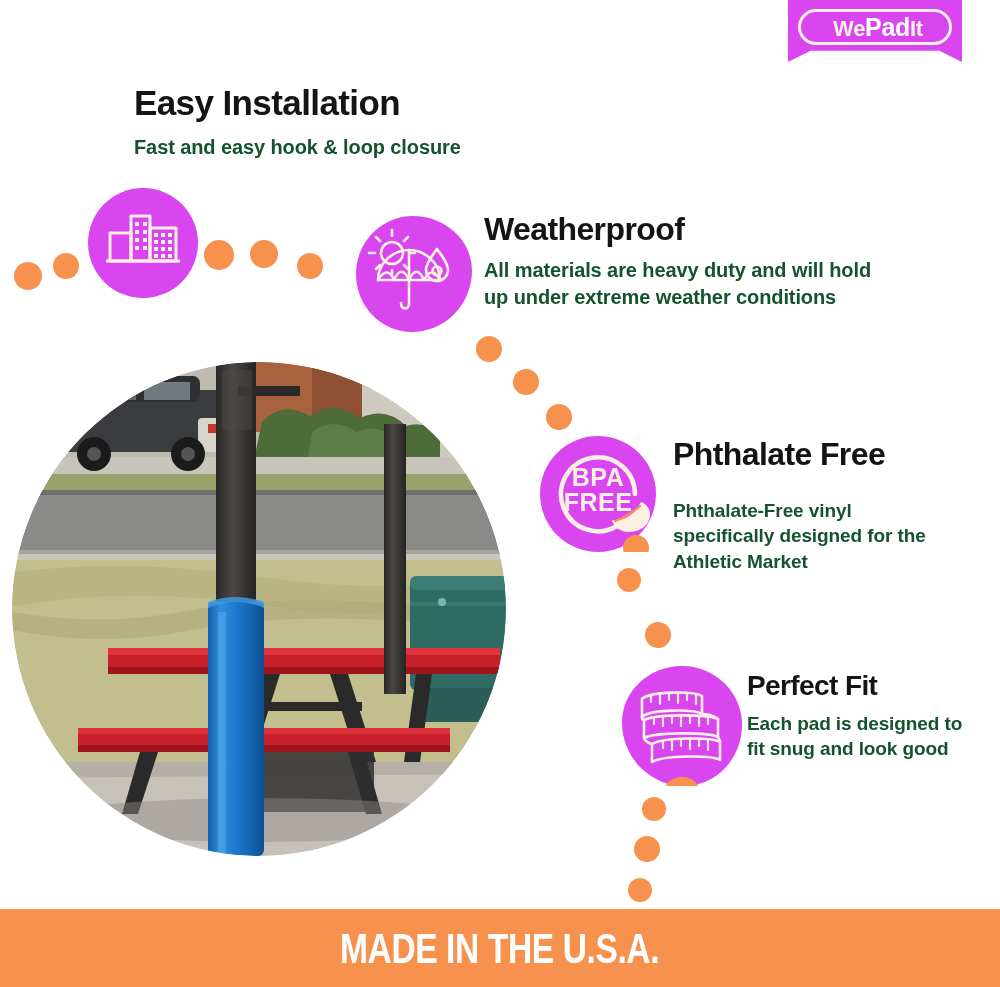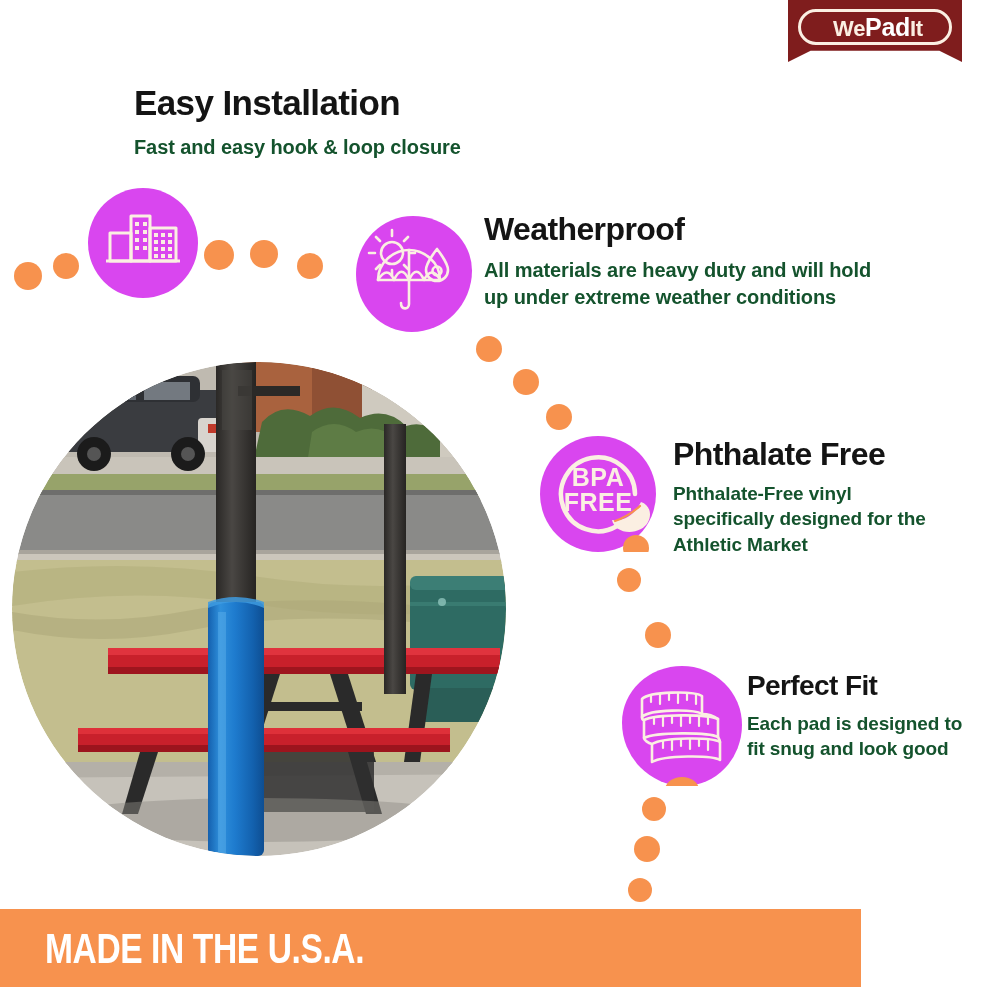--- a/index.html
+++ b/index.html
@@ -7,21 +7,21 @@
     width: 1000px; height: 987px;
     background: #ffffff;
     font-family: "Liberation Sans", sans-serif;
     overflow: hidden;
   }
   #page { position: relative; width: 1000px; height: 987px; background: #fff; }
 
   
   .logo-banner {
     position: absolute; left: 788px; top: 0; width: 174px; height: 62px;
-    background: #7f1d1d;
+    background: #d946ef;
     clip-path: polygon(0 0, 100% 0, 100% 100%, 87% 82%, 13% 82%, 0 100%);
   }
   .logo-frame {
     position: absolute; left: 10px; top: 9px; width: 154px; height: 36px;
     border: 3px solid #FBEFE2; border-radius: 18px;
   }
   .logo-text {
     position: absolute; left: 0; top: 0; width: 154px; height: 30px;
     line-height: 30px; text-align: center; white-space: nowrap;
     font-size: 22px; letter-spacing: -0.3px;
@@ -42,21 +42,21 @@
   #b-easy { left: 134px; top: 84px; }
   #b-easy .h-title { font-size: 35px; }
   #b-easy .h-sub { font-size: 20px; margin-top: 11px; }
 
   #b-weather { left: 484px; top: 212px; }
   #b-weather .h-title { font-size: 32px; }
   #b-weather .h-sub { font-size: 20px; margin-top: 10px; }
 
   #b-phth { left: 673px; top: 437px; }
   #b-phth .h-title { font-size: 32px; }
-  #b-phth .h-sub { font-size: 19px; margin-top: 9px; }
+  #b-phth .h-sub { font-size: 19px; margin-top: 26px; }
 
   #b-fit { left: 747px; top: 671px; }
   #b-fit .h-title { font-size: 28px; }
   #b-fit .h-sub { font-size: 19px; margin-top: 9px; }
 
   
   .badge { position: absolute; border-radius: 50%; background: #d946ef; }
   .badge svg { position: absolute; left: 0; top: 0; }
 
   #badge-easy    { left: 88px;  top: 188px; width: 110px; height: 110px; }
@@ -81,22 +81,22 @@
   
   #photo {
     position: absolute; left: 12px; top: 362px;
     width: 494px; height: 494px; border-radius: 50%;
     overflow: hidden;
   }
   #photo svg { display: block; }
 
   
   #banner {
-    position: absolute; left: 0; bottom: 0; width: 861px; height: 78px;
-    background: #F7924E; display: flex; align-items: center; justify-content: flex-start;
+    position: absolute; left: 0; bottom: 0; width: 1000px; height: 78px;
+    background: #F7924E; display: flex; align-items: center; justify-content: center;
   }
   #banner .txt {
     color: #ffffff; font-weight: 800; font-size: 43px;
     letter-spacing: -0.5px; transform: scaleX(0.78); transform-origin: center;
     white-space: nowrap;
   }
 </style>
 </head>
 <body>
 

